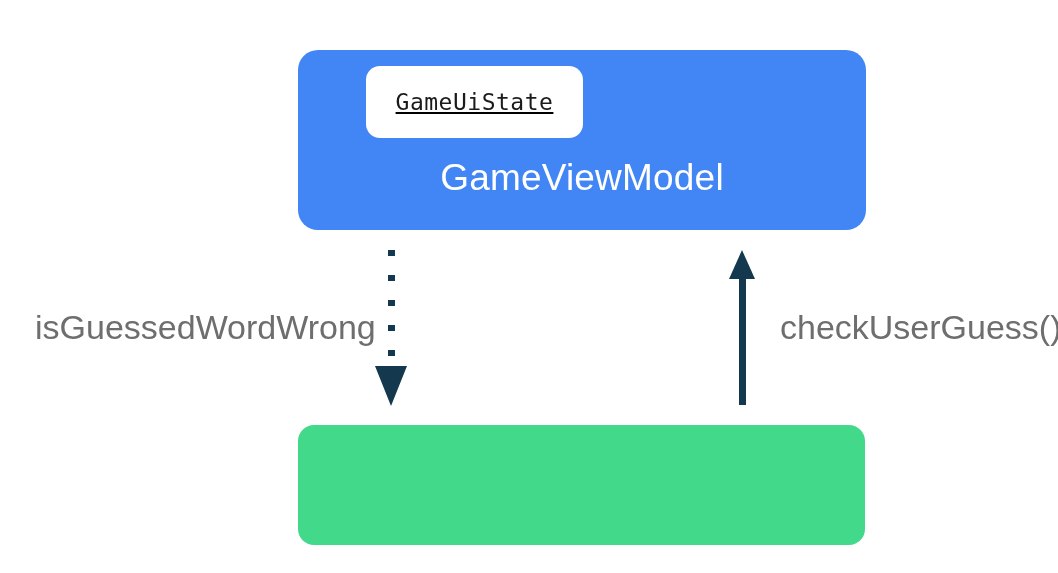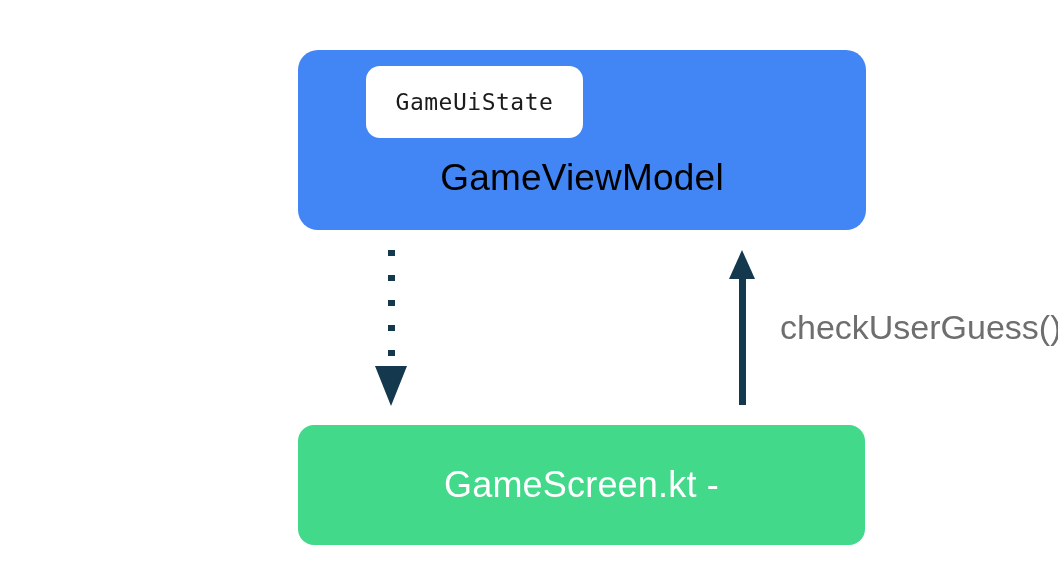--- a/index.html
+++ b/index.html
@@ -23,33 +23,34 @@
   }
   .state-chip {
     position: absolute;
     left: 68px; top: 16px;
     width: 217px; height: 72px;
     background: #ffffff;
     border-radius: 14px;
     display: flex;
     align-items: center;
     justify-content: center;
+    text-decoration: underline;
   }
   .state-chip span {
     font-family: "DejaVu Sans Mono", "Liberation Mono", monospace;
     font-size: 23px;
     color: #1b1b1b;
     letter-spacing: 0.5px;
   }
   .vm-title {
     position: absolute;
     left: 0; right: 0;
     top: 106px;
     text-align: center;
-    color: #000000;
+    color: #ffffff;
     font-size: 37px;
     line-height: 44px;
     letter-spacing: 0.2px;
   }
 
   
   .screen-box {
     position: absolute;
     left: 298px; top: 425px;
     width: 567px; height: 120px;
@@ -122,20 +123,20 @@
     </div>
     <div class="vm-title">GameViewModel</div>
   </div>
 
   <div class="edge-dotted-line"></div>
   <div class="arrowhead-down"></div>
 
   <div class="edge-solid-line"></div>
   <div class="arrowhead-up"></div>
 
+  <div class="edge-label left">isGuessedWordWrong</div>
 
   <div class="edge-label right">checkUserGuess()</div>
 
   <div class="screen-box">
-    <div>GameScreen.kt -</div>
   </div>
 
 </div>
 
 </body></html>

